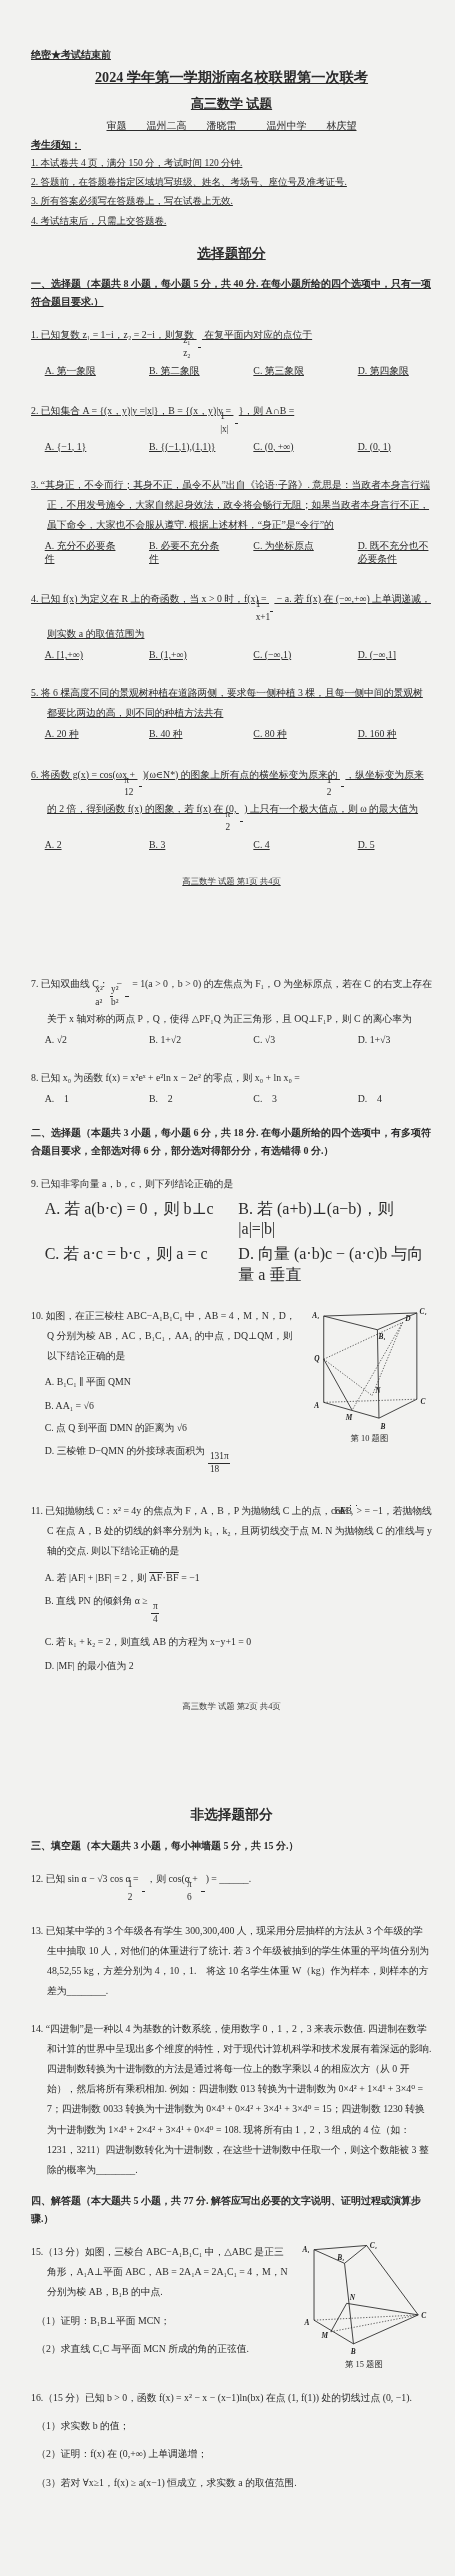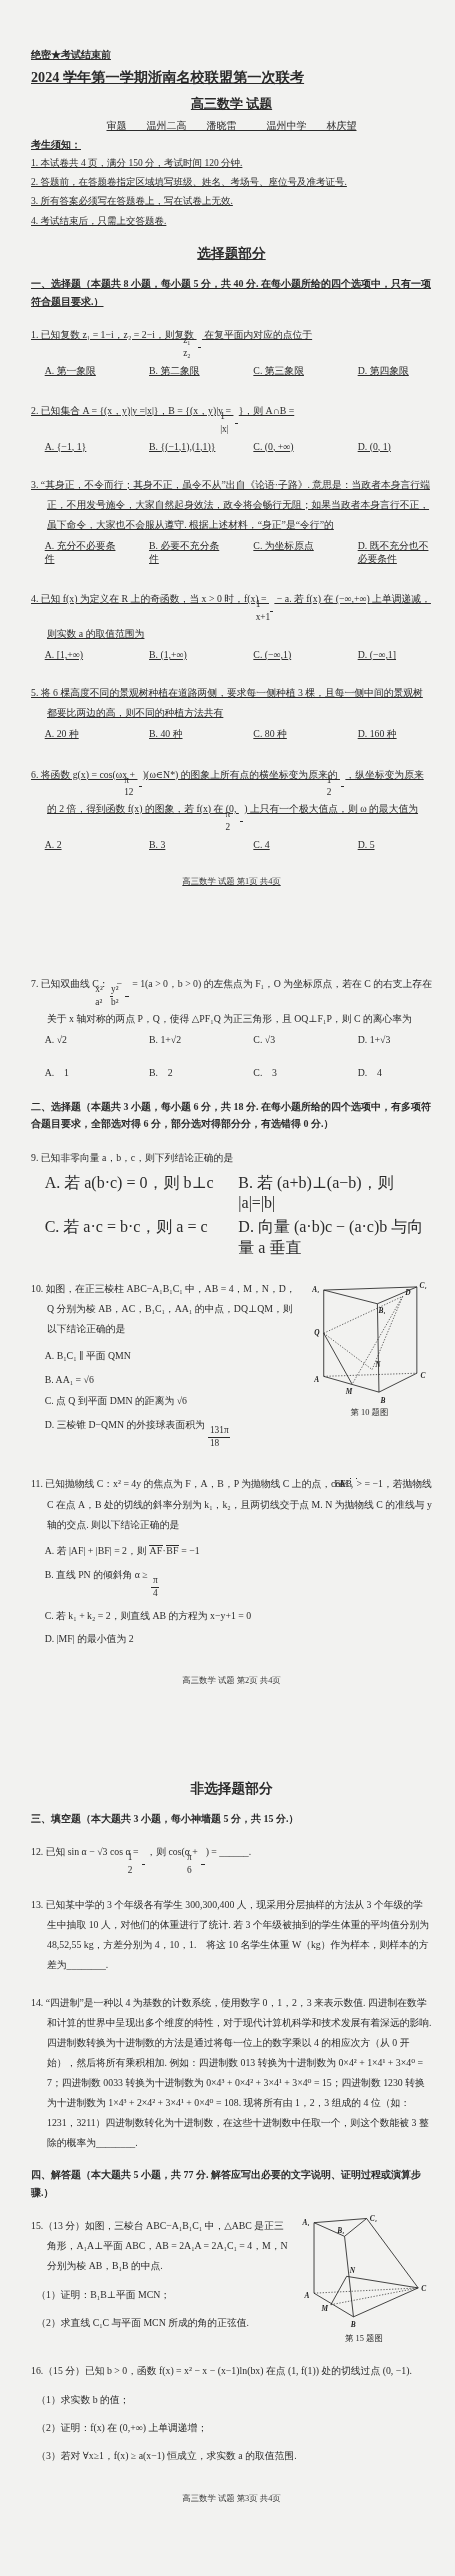--- a/index.html
+++ b/index.html
@@ -4,21 +4,21 @@
 <style>
   html,body{margin:0;padding:0;background:#efefed;}
   .sheet{width:456px;margin:0 auto;background:#f2f2f0;color:#2b2b2b;
          font-family:"Liberation Serif","DejaVu Serif",serif;}
   .pg{display:flex;flex-direction:column;box-sizing:border-box;padding:0 24px 7.4px 31px;}
   .pg1{min-height:623px;padding-top:48px;text-decoration:underline;}
   .pg2{min-height:654px;padding-top:59px;}
   .pg3{min-height:644px;padding-top:62px;}
   .pg4{min-height:656px;padding-top:63px;}
   .secret{font-weight:bold;font-size:10px;margin:0 0 3.2px 0;}
-  .title{font-weight:bold;font-size:14.2px;margin:3.2px 0 2.1px;}
+  .title{font-weight:bold;font-size:14.2px;text-align:center;margin:3.2px 0 2.1px;}
   .subtitle{font-weight:bold;font-size:13px;text-align:center;margin:5.3px 0 3.2px;}
   .reviewers{font-size:10px;text-align:center;margin:3.2px 0 1.1px;}
   .noticeT{font-weight:bold;font-size:10px;margin:4.2px 0 1.1px;}
   .notice{font-size:9.5px;margin:3.2px 0;}
   .partHead{font-weight:bold;font-size:13.7px;text-align:center;margin:13.7px 0 7.4px;}
   .rule{font-weight:bold;font-size:10px;line-height:1.75;margin:5.3px 0 4.2px;}
   .q{margin:4.2px 0;}
   .q::after{content:"";display:block;clear:both;}
   .stem{font-size:9.8px;line-height:2.05;margin:6.3px 0 3.2px;padding-left:16px;text-indent:-16px;}
   .o4{display:flex;padding-left:13.7px;margin:5.3px 0 8.4px;font-size:9.8px;gap:30px;}
@@ -153,20 +153,21 @@
           </span> = 1(a &gt; 0，b &gt; 0) 的左焦点为 F₁，O 为坐标原点，若在 C 的右支上存在关于 x 轴对称的两点 P，Q，使得 △PF₁Q 为正三角形，且 OQ⊥F₁P，则 C 的离心率为</p>
       <div class="o4">
         <span>A. √2</span>
         <span>B. 1+√2</span>
         <span>C. √3</span>
         <span>D. 1+√3</span>
       </div>
     </div>
 
     <div class="q">
+      <p class="stem">8. 已知 x₀ 为函数 f(x) = x²eˣ + e²ln x − 2e² 的零点，则 x₀ + ln x₀ =</p>
       <div class="o4">
         <span>A.　1</span>
         <span>B.　2</span>
         <span>C.　3</span>
         <span>D.　4</span>
       </div>
     </div>
 
     <p class="rule">二、选择题（本题共 3 小题，每小题 6 分，共 18 分. 在每小题所给的四个选项中，有多项符合题目要求，全部选对得 6 分，部分选对得部分分，有选错得 0 分.）</p>
 
@@ -279,21 +280,20 @@
       <p class="part">（2）求直线 C₁C 与平面 MCN 所成的角的正弦值.</p>
     </div>
 
     <div class="q">
       <p class="stem">16.（15 分）已知 b &gt; 0，函数 f(x) = x² − x − (x−1)ln(bx) 在点 (1, f(1)) 处的切线过点 (0, −1).</p>
       <p class="part">（1）求实数 b 的值；</p>
       <p class="part">（2）证明：f(x) 在 (0,+∞) 上单调递增；</p>
       <p class="part">（3）若对 ∀x≥1，f(x) ≥ a(x−1) 恒成立，求实数 a 的取值范围.</p>
     </div>
 
-    <p class="pgfoot">高三数学 试题 第3页 共4页</p>
   </div>
 
   <div class="pg pg4">
 
     <div class="q">
       <div class="qfig">
         <svg width="158" height="95" viewBox="0 0 300 180">
           <path class="edge" d="M78 14 L232 20 L288 165 L10 98 Z"></path>
           <path class="edge" d="M10 98 L232 20 M78 14 L152 132 M232 20 L152 132"></path>
           <text x="66" y="14">A</text>

